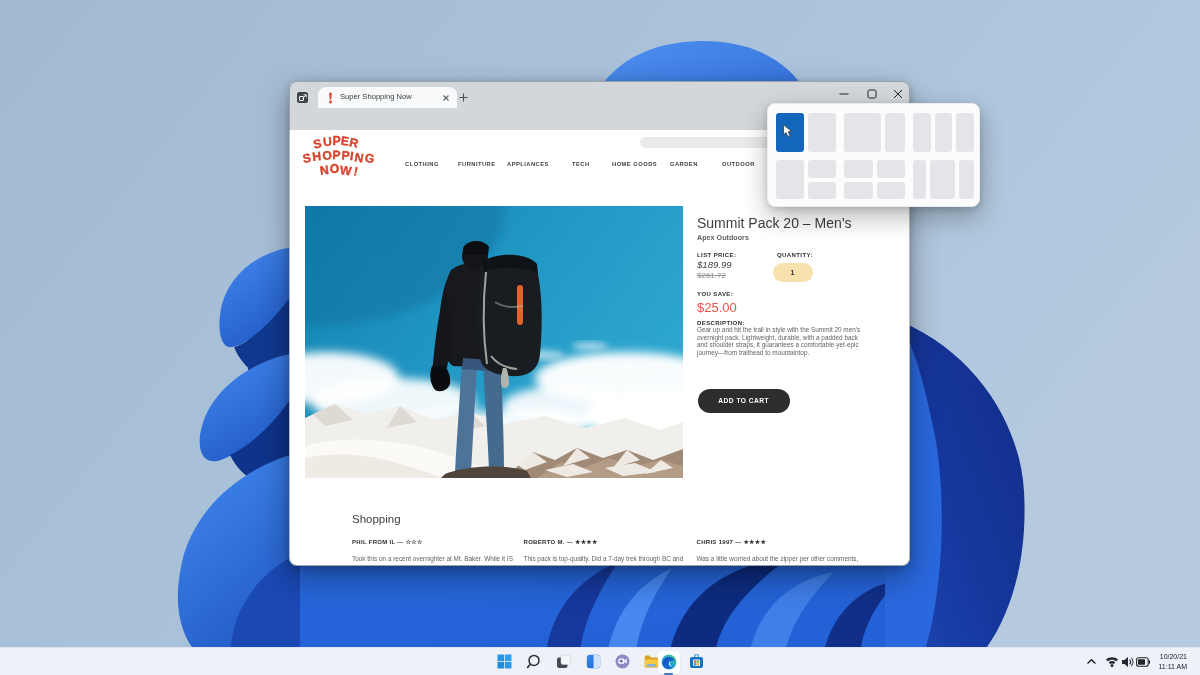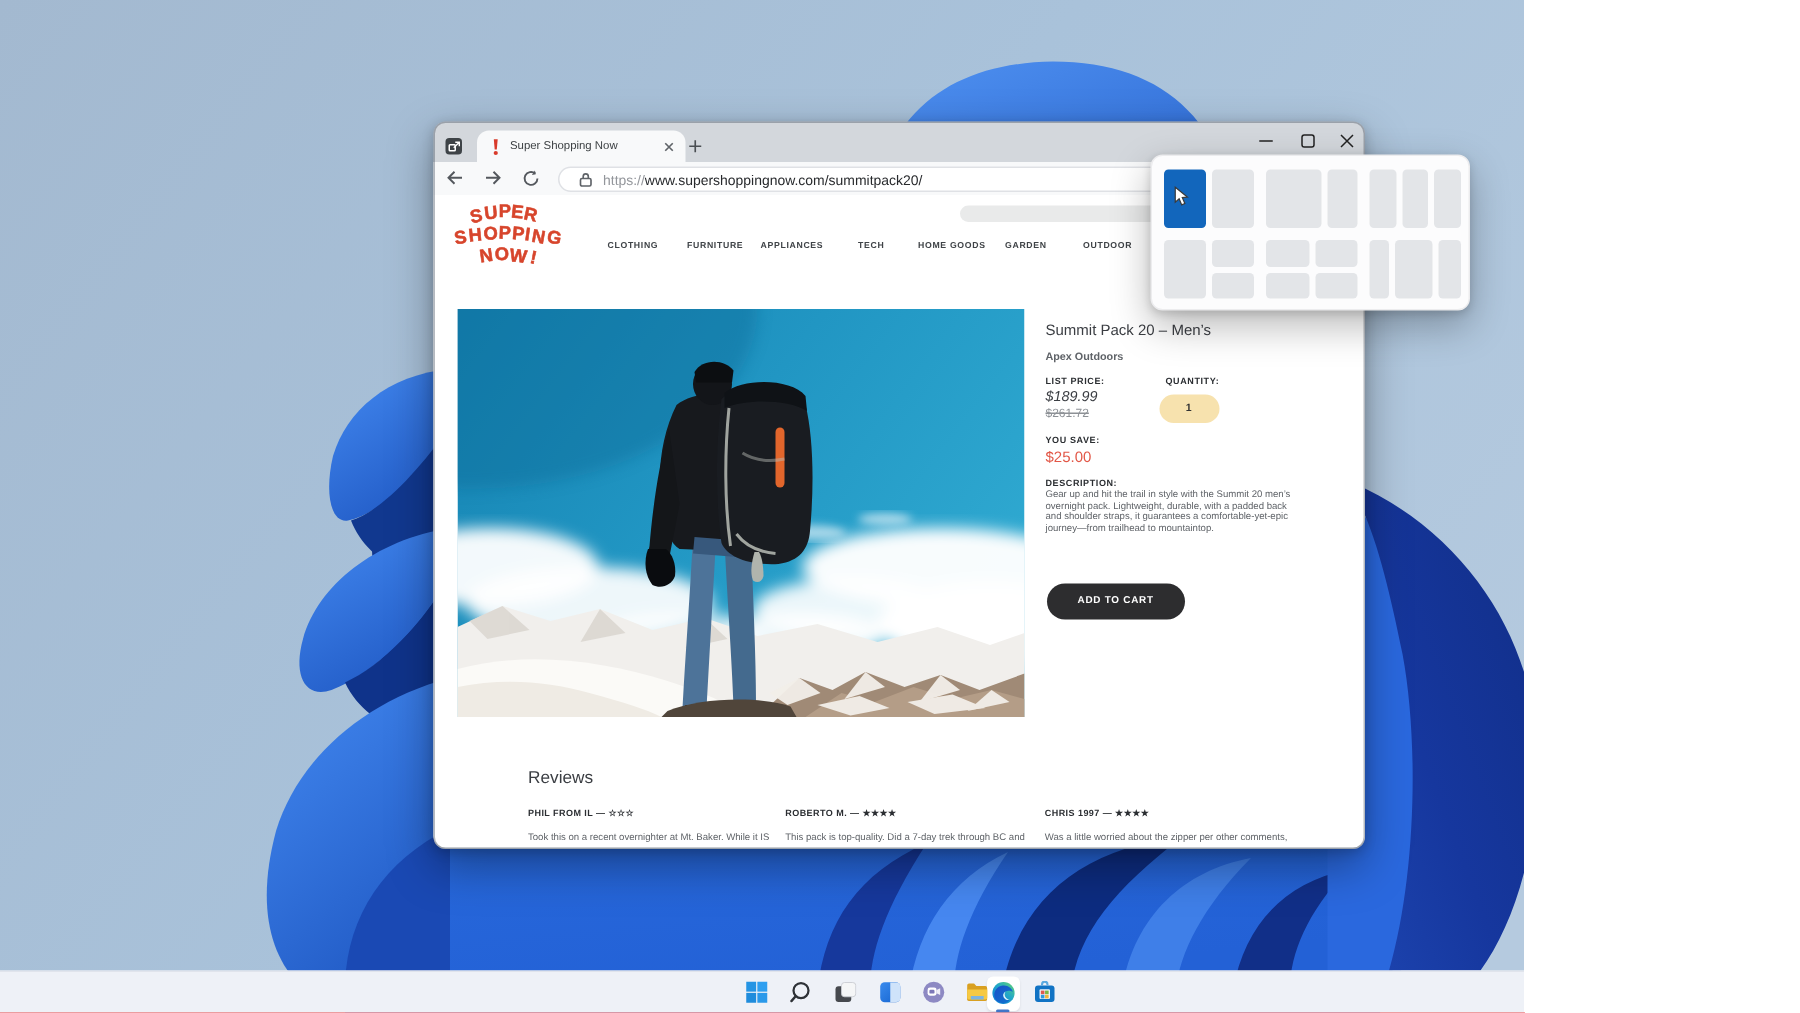--- a/index.html
+++ b/index.html
@@ -1,17 +1,17 @@
 <!DOCTYPE html>
 <html><head>
 <meta charset="utf-8">
 <style>
   * { margin:0; padding:0; box-sizing:border-box; }
   html,body { width:1200px; height:675px; overflow:hidden; font-family:"Liberation Sans", sans-serif; }
-  #stage { position:relative; width:1016px; height:675px; overflow:hidden; background:#ef4444; }
+  #stage { position:relative; width:1200px; height:675px; overflow:hidden; background:#4d7c0f; }
   .abs { position:absolute; }
 </style>
 </head>
 <body>
 <div id="stage">
 
 <svg class="abs" style="left:0;top:0" width="1200" height="675" viewBox="0 0 1200 675">
   <defs>
     <linearGradient id="bgg" x1="0" y1="0" x2="1" y2="0.45">
       <stop offset="0" stop-color="#a3b9d0"></stop>
@@ -92,39 +92,20 @@
           <path d="M1.5 6 H10.5" stroke="#222" stroke-width="1"></path>
         </svg>
     <svg class="abs" style="left:577px;top:6.5px" width="12" height="12" viewBox="0 0 12 12">
           <rect x="2" y="2" width="8" height="8" rx="1.5" fill="none" stroke="#222" stroke-width="1"></rect>
         </svg>
     <svg class="abs" style="left:603px;top:6.5px" width="12" height="12" viewBox="0 0 12 12">
           <path d="M2 2 L10 10 M10 2 L2 10" stroke="#222" stroke-width="1"></path>
         </svg>
   </div>
 
-  <div class="abs" style="left:0;top:27px;width:621px;height:21.7px;background:#f8f9fa;">
-    <svg class="abs" style="left:8px;top:5px" width="13" height="11" viewBox="0 0 13 11">
-          <path d="M11 5.5 H2.5 M6 1.5 L2 5.5 L6 9.5" stroke="#54585d" stroke-width="1.3" fill="none"></path>
-        </svg>
-    <svg class="abs" style="left:33px;top:5px" width="13" height="11" viewBox="0 0 13 11">
-          <path d="M2 5.5 H10.5 M7 1.5 L11 5.5 L7 9.5" stroke="#54585d" stroke-width="1.3" fill="none"></path>
-        </svg>
-    <svg class="abs" style="left:59px;top:4.5px" width="12" height="12" viewBox="0 0 12 12">
-          <path d="M10.3 6 A4.3 4.3 0 1 1 8.8 2.7" stroke="#54585d" stroke-width="1.25" fill="none"></path>
-          <path d="M8.6 0.6 L9.2 3.2 L6.6 3.6 Z" fill="#54585d"></path>
-        </svg>
-    <div class="abs" style="left:83px;top:2.5px;width:519px;height:17px;background:#ffffff;border:1px solid #dfe1e5;border-radius:9px;">
-      <svg class="abs" style="left:13px;top:3.5px" width="9" height="10" viewBox="0 0 9 10">
-            <rect x="1" y="4" width="7" height="5" rx="1" fill="none" stroke="#5f6368" stroke-width="1.1"></rect>
-            <path d="M2.8 4 V2.6 A1.7 1.7 0 0 1 6.2 2.6 V4" fill="none" stroke="#5f6368" stroke-width="1.1"></path>
-          </svg>
-      <span class="abs" style="left:29px;top:3px;font-size:9.3px;white-space:nowrap;"><span style="color:#93969b;">https://</span><span style="color:#27292c;">www.supershoppingnow.com/summitpack20/</span></span>
-    </div>
-  </div>
 
   <div class="abs" id="page" style="left:0;top:48.7px;width:621px;height:435.8px;background:#ffffff;border-radius:0 0 8px 8px;overflow:hidden;">
 
     <svg class="abs" style="left:10px;top:2px" width="84" height="50" viewBox="0 0 84 50">
       <g fill="#d7452c" font-family="Liberation Sans, sans-serif" font-weight="bold" font-size="11.5" stroke="#d7452c" stroke-width="0.35" transform="translate(-1.5,-1.5) scale(1.06)">
         <text x="15" y="16.5" transform="rotate(-12 19 12.5)">S</text>
         <text x="24" y="14.5" transform="rotate(-6 28 10.5)">U</text>
         <text x="33" y="13.5" transform="rotate(0 37 9.5)">P</text>
         <text x="41" y="14" transform="rotate(6 45 10)">E</text>
         <text x="49" y="15.5" transform="rotate(12 53 11.5)">R</text>
@@ -224,35 +205,35 @@
           <path d="M190,96 C198,101 208,102 218,100" opacity="0.55"></path>
         </g>
         <path d="M198,162 C196,169 195,176 197,181 C200,183 203,182 204,178 C204,172 203,165 201,162 Z" fill="#b0b4ad"></path>
         <path d="M152,264 L168,264 L170,270 L150,270 Z" fill="#0e1318"></path>
         <path d="M180,262 L196,261 L198,268 L180,268 Z" fill="#0e1318"></path>
       </g>
       <path d="M140,268 C162,259 202,258 222,265 L226,272 L136,272 Z" fill="#50453a"></path>
     </svg>
 
     <div class="abs" style="left:408px;top:0;width:210px;height:437px;">
-      <div class="abs" style="left:0;top:85.5px;font-size:10px;color:#3b3e43;">Summit Pack 20 – Men’s</div>
+      <div class="abs" style="left:0;top:85.5px;font-size:14px;color:#3b3e43;">Summit Pack 20 – Men’s</div>
       <div class="abs" style="left:0;top:103.5px;font-size:7.2px;color:#5f6368;font-weight:bold;">Apex Outdoors</div>
       <div class="abs" style="left:0;top:122px;font-size:6px;font-weight:bold;letter-spacing:0.4px;color:#2b2e32;">LIST PRICE:</div>
       <div class="abs" style="left:0;top:129px;font-size:9.6px;color:#3b3e43;font-style:italic;">$189.99</div>
       <div class="abs" style="left:0;top:141px;font-size:8px;color:#8d9196;text-decoration:line-through;">$261.72</div>
       <div class="abs" style="left:80px;top:122px;font-size:6px;font-weight:bold;letter-spacing:0.4px;color:#2b2e32;">QUANTITY:</div>
       <div class="abs" style="left:75.5px;top:133px;width:40px;height:19px;background:#f7e2ae;border-radius:9.5px;text-align:center;font-size:7px;font-weight:bold;color:#333;line-height:19px;">1</div>
       <div class="abs" style="left:0;top:161.5px;font-size:6px;font-weight:bold;letter-spacing:0.4px;color:#2b2e32;">YOU SAVE:</div>
-      <div class="abs" style="left:0;top:170px;font-size:10px;color:#e25747;text-align:right;">$25.00</div>
+      <div class="abs" style="left:0;top:170px;font-size:13px;color:#e25747;text-align:right;">$25.00</div>
       <div class="abs" style="left:0;top:190px;font-size:6px;font-weight:bold;letter-spacing:0.4px;color:#2b2e32;">DESCRIPTION:</div>
       <div class="abs" style="left:0;top:196.5px;font-size:6.4px;color:#5f6368;line-height:7.6px;width:167px;">Gear up and hit the trail in style with the Summit 20 men’s overnight pack. Lightweight, durable, with a padded back and shoulder straps, it guarantees a comfortable-yet-epic journey—from trailhead to mountaintop.</div>
       <div class="abs" style="left:0.5px;top:259.5px;width:92.5px;height:23.5px;background:#2d2d2f;border-radius:12px;color:#fff;font-size:6.6px;font-weight:bold;letter-spacing:0.5px;text-align:center;line-height:23.5px;">ADD TO CART</div>
     </div>
 
-    <div class="abs" style="left:63px;top:383px;font-size:11.5px;color:#3b3e43;">Reviews</div>
+    <div class="abs" style="left:63px;top:383px;font-size:11.5px;color:#3b3e43;">Shopping</div>
     <div class="abs" style="left:63px;top:408px;font-size:6px;font-weight:bold;color:#2b2e32;letter-spacing:0.3px;">PHIL FROM IL — ☆☆☆</div>
     <div class="abs" style="left:234.5px;top:408px;font-size:6px;font-weight:bold;color:#2b2e32;letter-spacing:0.3px;">ROBERTO M. — ★★★★</div>
     <div class="abs" style="left:407.5px;top:408px;font-size:6px;font-weight:bold;color:#2b2e32;letter-spacing:0.3px;">CHRIS 1997 — ★★★★</div>
     <div class="abs" style="left:63px;top:425px;font-size:6.4px;color:#5f6368;white-space:nowrap;">Took this on a recent overnighter at Mt. Baker. While it IS</div>
     <div class="abs" style="left:234.5px;top:425px;font-size:6.4px;color:#5f6368;white-space:nowrap;">This pack is top-quality. Did a 7-day trek through BC and</div>
     <div class="abs" style="left:407.5px;top:425px;font-size:6.4px;color:#5f6368;white-space:nowrap;">Was a little worried about the zipper per other comments,</div>
   </div>
 
 </div>
 

